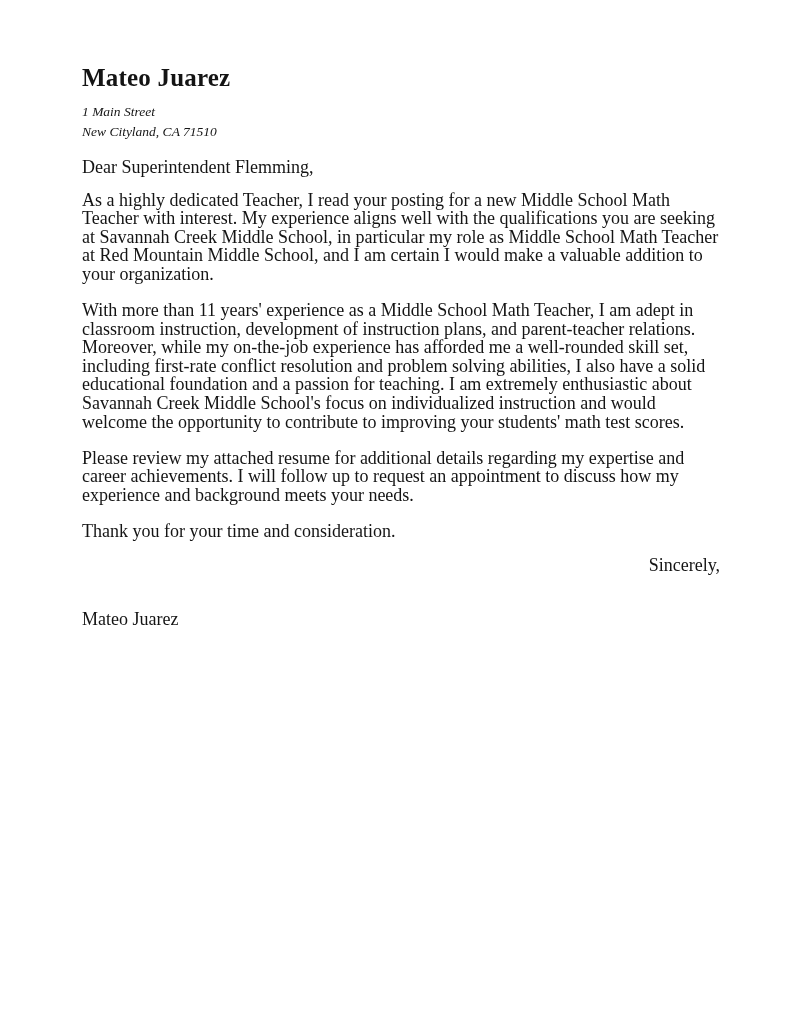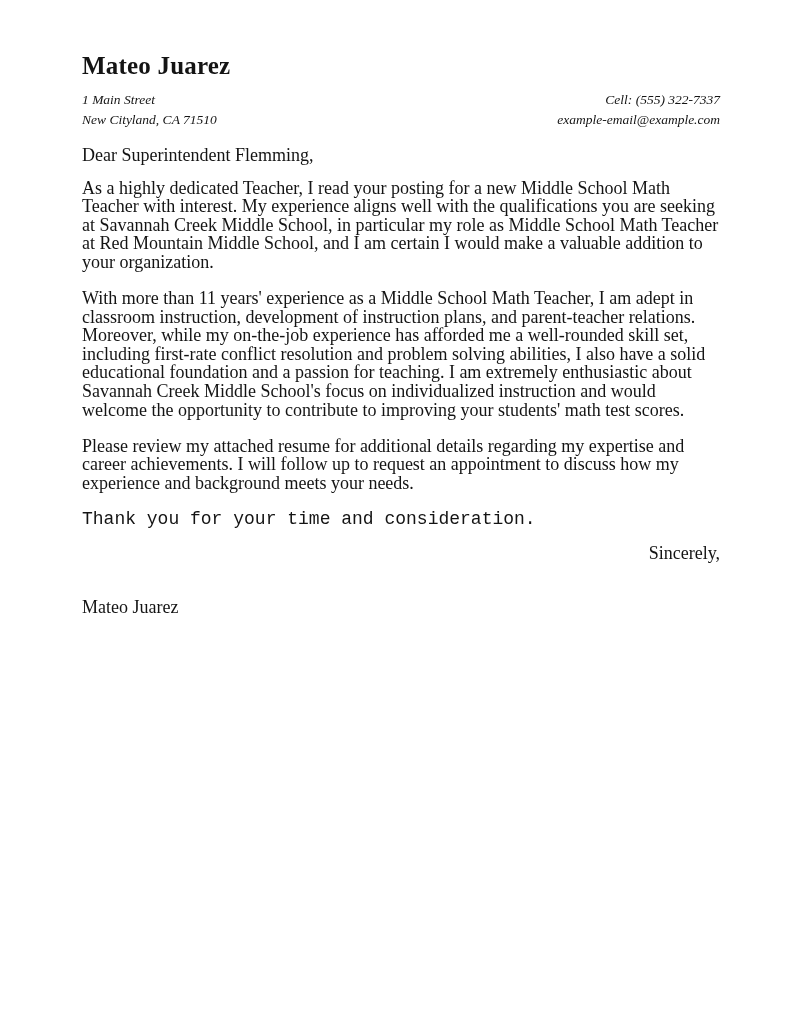--- a/index.html
+++ b/index.html
@@ -12,20 +12,21 @@
     position: relative;
     width: 800px;
     height: 1035px;
     background: #ffffff;
     color: #141414;
     font-family: "Liberation Serif", "DejaVu Serif", serif;
     overflow: hidden;
   }
   .content {
     padding: 51px 80px 0 82px;
+    margin-top: 12px;
   }
   .author-name {
     font-size: 25px;
     line-height: 29px;
     font-weight: bold;
     margin: 0 0 10px 0;
     letter-spacing: 0.2px;
   }
   .contact-row {
     display: flex;
@@ -42,40 +43,36 @@
   .letter-body {
     font-size: 18px;
     line-height: 18.6px;
     max-width: 640px;
   }
   .letter-body p {
     margin: 0 0 15px 0;
   }
   .greeting { margin-bottom: 14px !important; }
   .paragraph { margin-bottom: 17.5px !important; }
-  .thanks { margin-bottom: 15px !important; font-family: Liberation Mono, monospace; }
+  .thanks { margin-bottom: 15px !important; }
   .closing { margin-bottom: 36px !important; text-align: right; }
   .signature { margin: 0; }
 </style>
 </head>
 <body>
 
 <div class="page">
   <div class="content">
 
     <h1 class="author-name">Mateo Juarez</h1>
 
     <div class="contact-row">
       <div class="contact-left">
         <div class="contact-line">1 Main Street</div>
         <div class="contact-line">New Cityland, CA 71510</div>
-      </div>
-      <div class="contact-right">
-        <div class="contact-line">Cell: (555) 322-7337</div>
-        <div class="contact-line">example-email@example.com</div>
       </div>
     </div>
 
     <div class="letter-body">
       <p class="greeting">Dear Superintendent Flemming,</p>
 
       <p class="paragraph">As a highly dedicated Teacher, I read your posting for a new Middle School Math Teacher with interest. My experience aligns well with the qualifications you are seeking at Savannah Creek Middle School, in particular my role as Middle School Math Teacher at Red Mountain Middle School, and I am certain I would make a valuable addition to your organization.</p>
 
       <p class="paragraph">With more than 11 years' experience as a Middle School Math Teacher, I am adept in classroom instruction, development of instruction plans, and parent-teacher relations. Moreover, while my on-the-job experience has afforded me a well-rounded skill set, including first-rate conflict resolution and problem solving abilities, I also have a solid educational foundation and a passion for teaching. I am extremely enthusiastic about Savannah Creek Middle School's focus on individualized instruction and would welcome the opportunity to contribute to improving your students' math test scores.</p>
 

